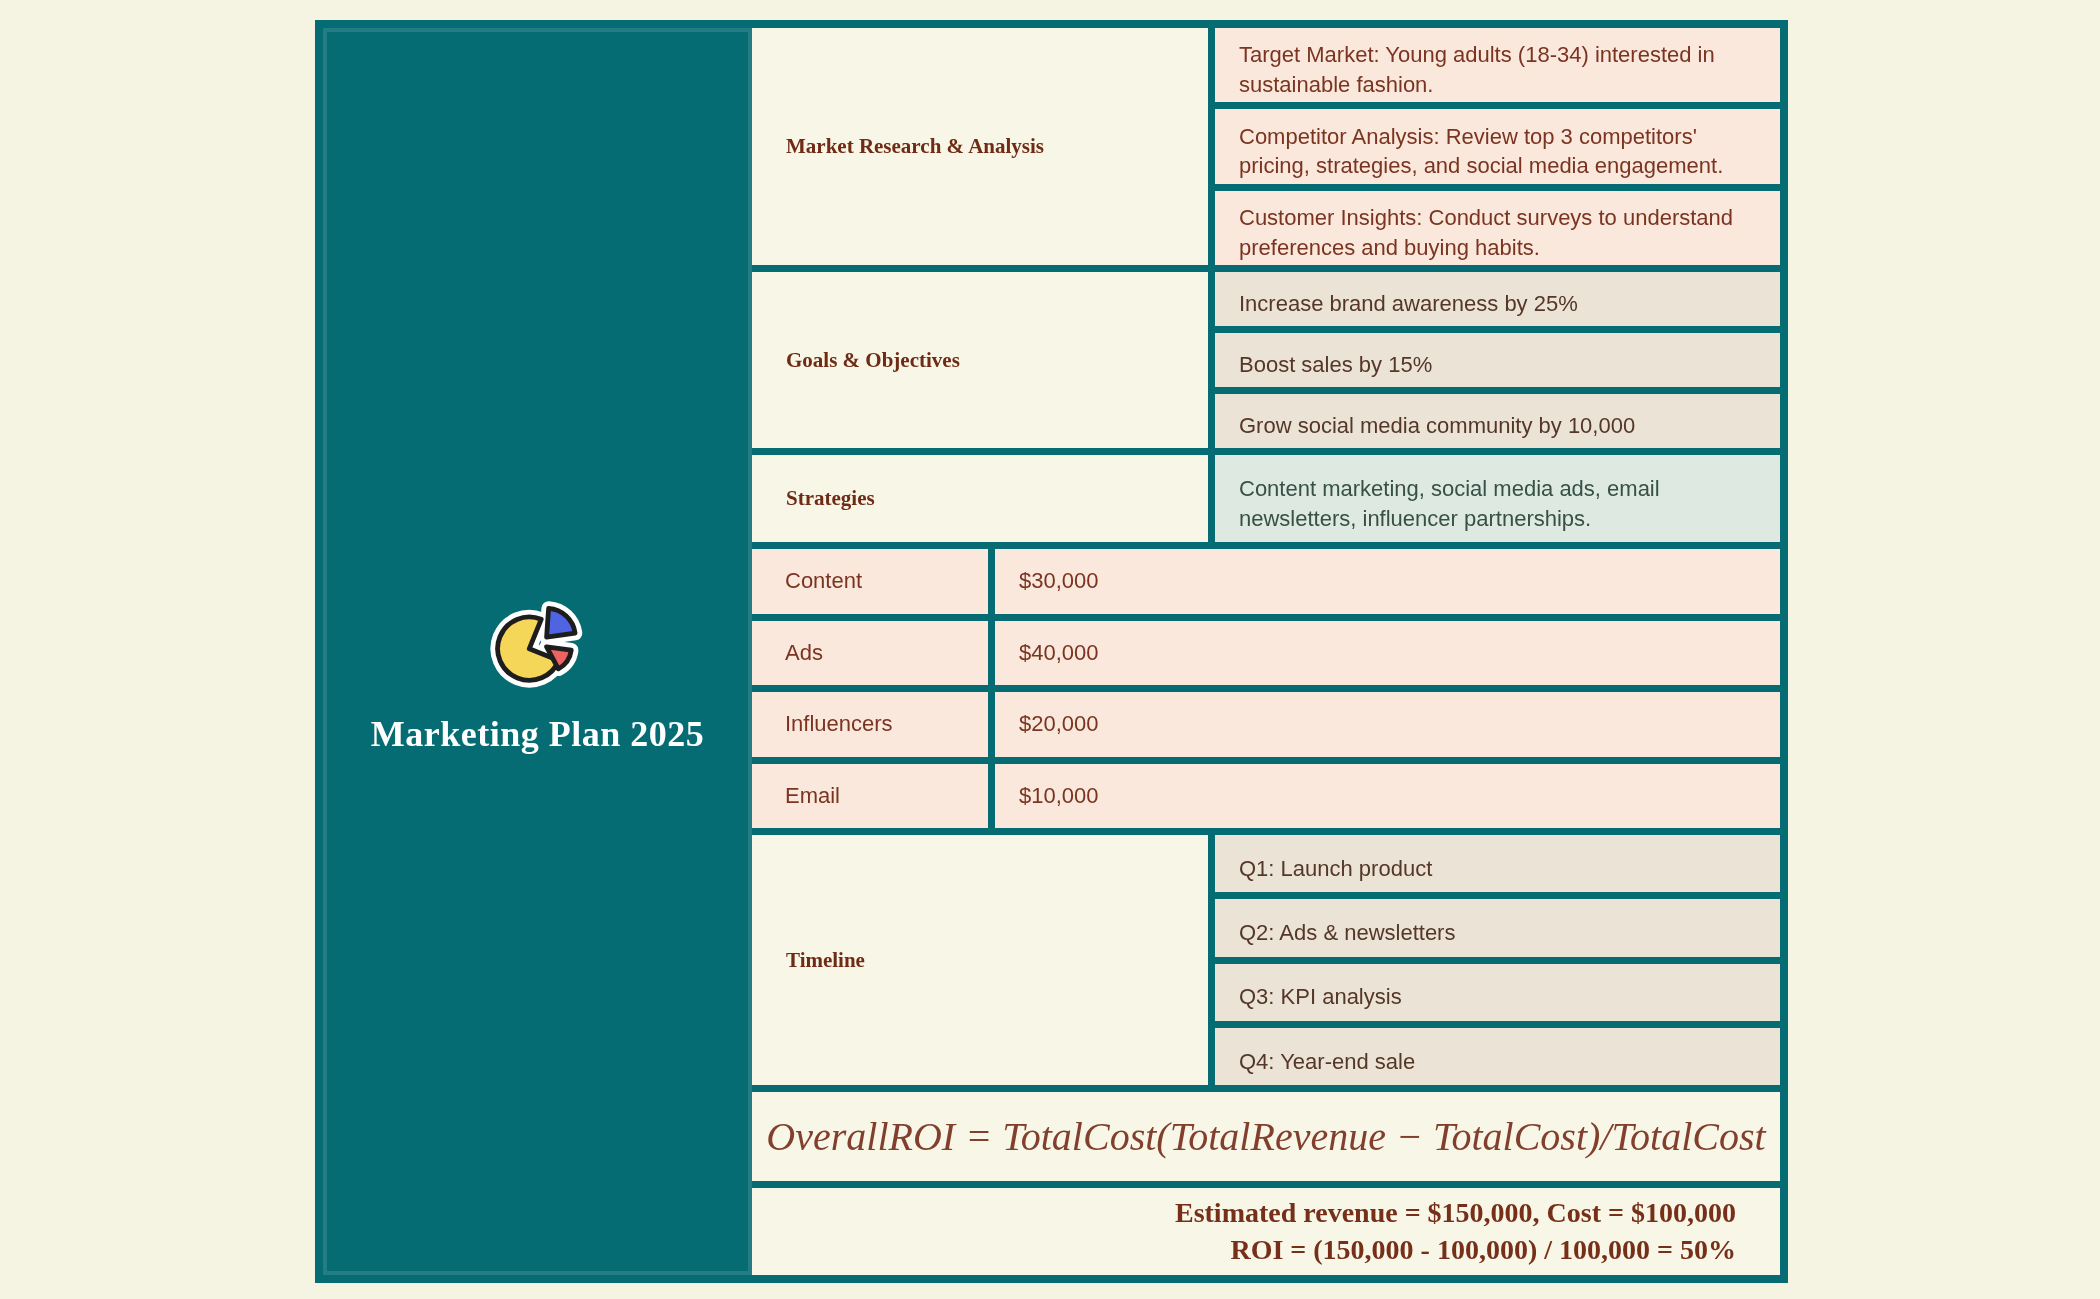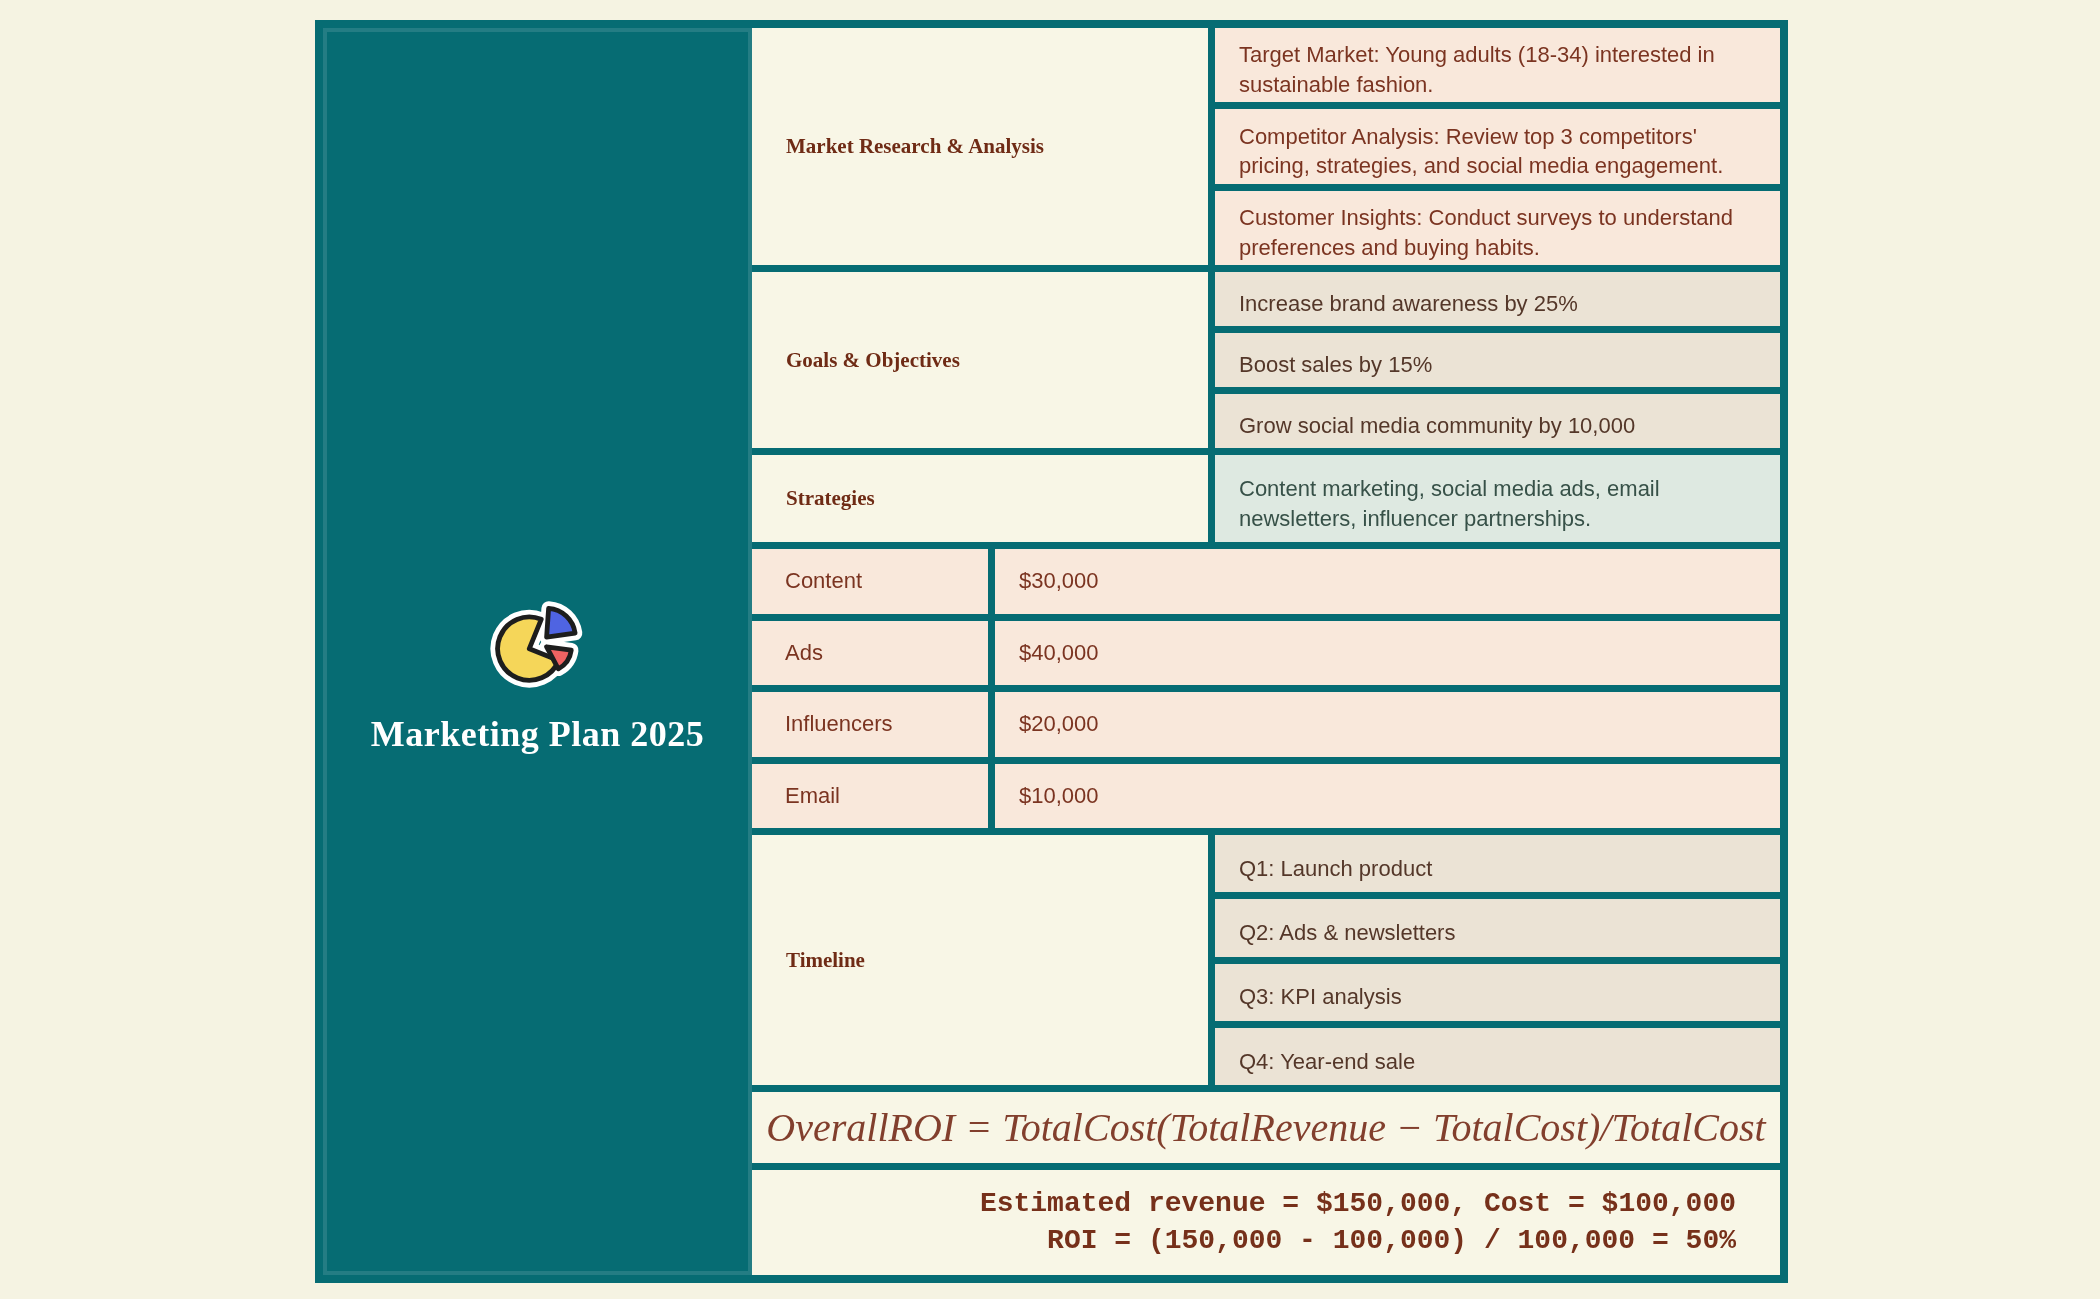--- a/index.html
+++ b/index.html
@@ -60,37 +60,37 @@
   .bg-beige{background:#ebe3d5;color:#543729;}
   .bg-mint{background:#dee9e1;color:#375148;}
   .row.split{padding:0;align-items:stretch;}
   .cell-label{width:243px;flex:0 0 243px;box-sizing:border-box;
               border-right:7px solid #066c73;
               display:flex;align-items:center;padding-left:33px;}
   .cell-value{flex:1;display:flex;align-items:center;padding-left:24px;}
   .q{font-weight:normal;}
   
   .formula-row{
-    height:78px;box-sizing:border-box;
+    height:96px;box-sizing:border-box;
     border-bottom:7px solid #066c73;
     background:#f8f6e6;
     display:flex;align-items:center;justify-content:center;
   }
   .formula-text{
     font-family:"Liberation Serif", serif;
     font-style:italic;font-size:40px;color:#823f2d;
     white-space:nowrap;
   }
   .summary-row{
     flex:1;background:#f8f6e6;
     display:flex;flex-direction:column;justify-content:center;align-items:flex-end;
     padding-right:44px;
   }
   .summary-row div{
-    font-family:Liberation Mono, monospace;
+    font-family:Liberation Serif, serif;
     font-weight:bold;font-size:28px;line-height:1.32;color:#76301a;
     text-align:right;
   }
 </style>
 </head>
 <body>
 
 <div class="frame">
 
   <aside class="sidebar">

